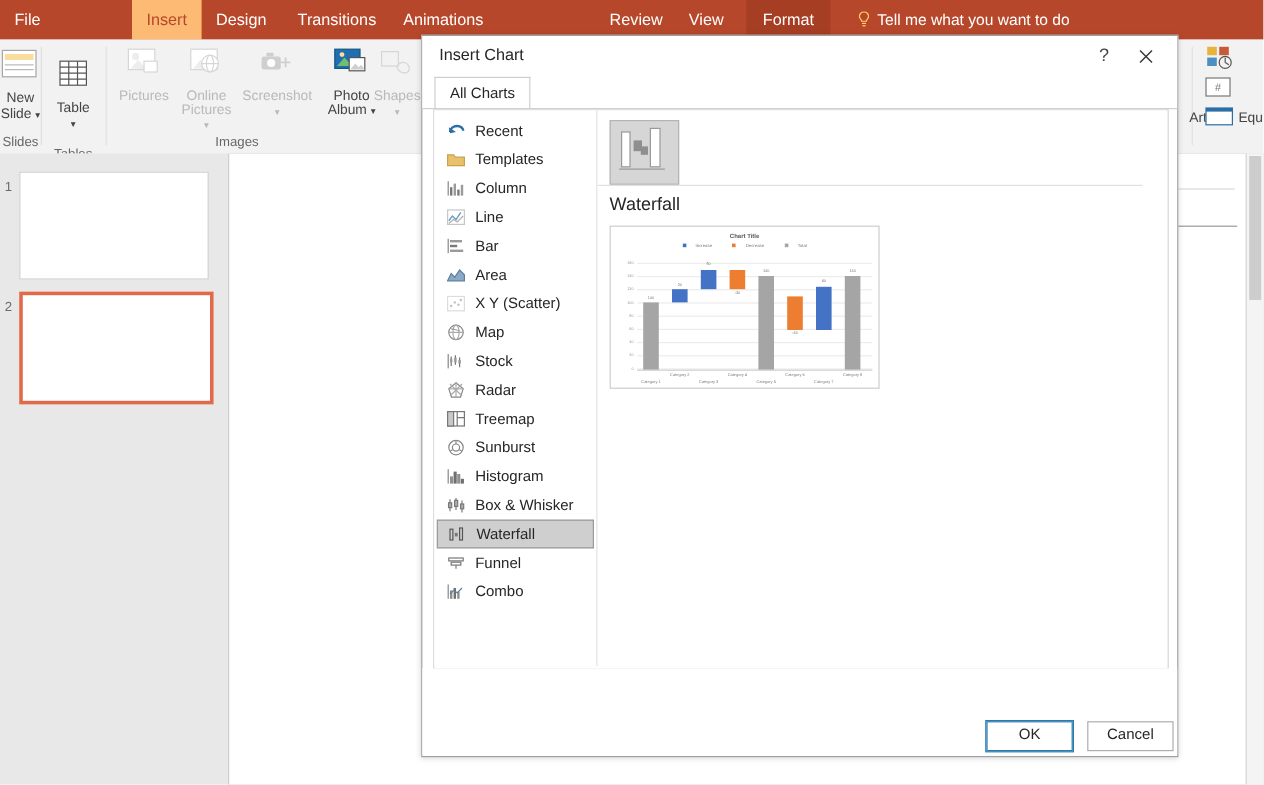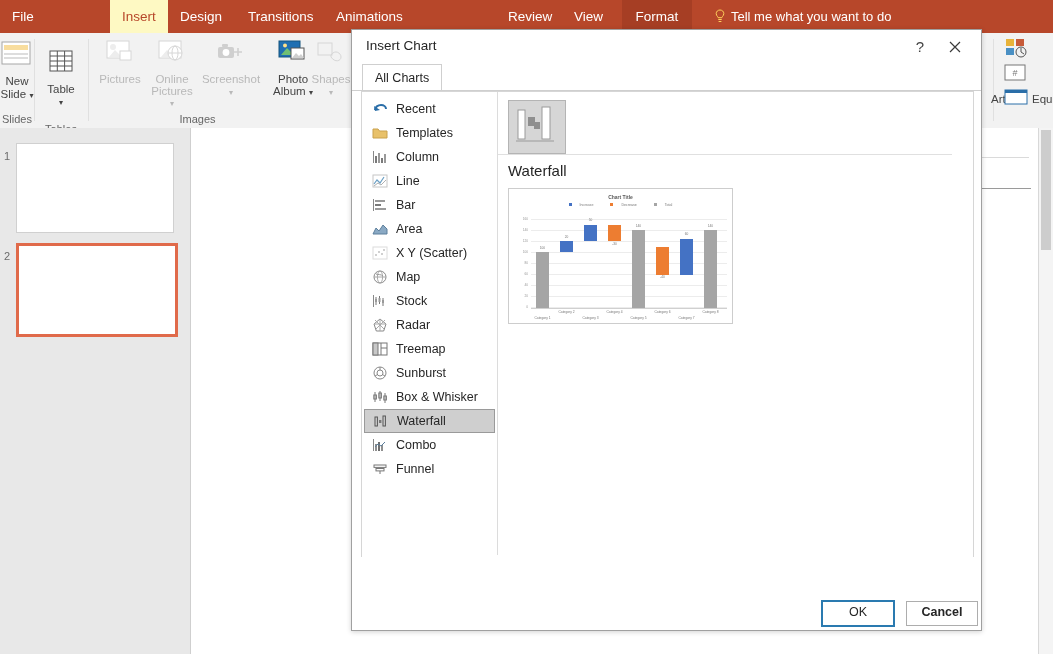--- a/index.html
+++ b/index.html
@@ -15,21 +15,21 @@
   #ribbon-tabs{
     position:absolute;left:0;top:0;width:1053px;height:33px;
     background:#b7472a;
   }
   .tab{
     position:absolute;top:0;height:33px;line-height:33px;
     color:#ffffff;font-size:13.5px;padding:0 12px;white-space:nowrap;
     cursor:default;
   }
   .tab.active{
-    background:#fef9c3;color:#b7472a;
+    background:#fdba74;color:#b7472a;
   }
   .tab.contextual{ background:#a63e24; }
   #tellme{
     position:absolute;top:0;height:33px;line-height:33px;color:#ffffff;
     font-size:13px;white-space:nowrap;
   }
   #bulb-icon{
     display:inline-block;width:12px;height:14px;vertical-align:-2px;margin-right:5px;
   }
 
@@ -479,20 +479,29 @@
       <div class="type-item">
         <span class="type-ico"><svg width="16" height="14" viewBox="0 0 16 14">
               <circle cx="8" cy="7" r="6" fill="none" stroke="#888"></circle>
               <circle cx="8" cy="7" r="3" fill="none" stroke="#888"></circle>
               <line x1="8" y1="1" x2="8" y2="4" stroke="#888"></line>
               <line x1="13" y1="10" x2="10.6" y2="8.6" stroke="#888"></line>
               <line x1="3" y1="10" x2="5.4" y2="8.6" stroke="#888"></line>
             </svg></span><span class="type-label">Sunburst</span>
       </div>
 
+      <div class="type-item">
+        <span class="type-ico"><svg width="16" height="14" viewBox="0 0 16 14">
+              <rect x="1" y="1" width="1" height="12" fill="#888"></rect>
+              <rect x="3" y="7" width="2.6" height="6" fill="#8f8f8f"></rect>
+              <rect x="6" y="3" width="2.6" height="10" fill="#6f6f6f"></rect>
+              <rect x="9" y="5" width="2.6" height="8" fill="#8f8f8f"></rect>
+              <rect x="12" y="9" width="2.6" height="4" fill="#6f6f6f"></rect>
+            </svg></span><span class="type-label">Histogram</span>
+      </div>
 
       <div class="type-item">
         <span class="type-ico"><svg width="16" height="14" viewBox="0 0 16 14">
               <line x1="3" y1="2" x2="3" y2="12" stroke="#777"></line>
               <rect x="1.8" y="5" width="2.6" height="4" fill="none" stroke="#777"></rect>
               <line x1="8" y1="1" x2="8" y2="11" stroke="#777"></line>
               <rect x="6.8" y="3" width="2.6" height="5" fill="none" stroke="#777"></rect>
               <line x1="13" y1="3" x2="13" y2="13" stroke="#777"></line>
               <rect x="11.8" y="6" width="2.6" height="4" fill="none" stroke="#777"></rect>
             </svg></span><span class="type-label">Box &amp; Whisker</span>
@@ -501,34 +510,34 @@
       <div class="type-item selected">
         <span class="type-ico"><svg width="16" height="14" viewBox="0 0 16 14">
               <rect x="2" y="3" width="2.4" height="9" fill="none" stroke="#555"></rect>
               <rect x="6" y="6" width="2.4" height="3" fill="#777"></rect>
               <rect x="10" y="2" width="2.4" height="10" fill="none" stroke="#555"></rect>
             </svg></span><span class="type-label">Waterfall</span>
       </div>
 
       <div class="type-item">
         <span class="type-ico"><svg width="16" height="14" viewBox="0 0 16 14">
+              <rect x="2" y="3" width="12" height="2.4" fill="none" stroke="#777"></rect>
+              <rect x="4" y="6.5" width="8" height="2.4" fill="none" stroke="#777"></rect>
+              <line x1="8" y1="9" x2="8" y2="12" stroke="#777"></line>
+            </svg></span><span class="type-label">Funnel</span>
+      </div>
+
+      <div class="type-item">
+        <span class="type-ico"><svg width="16" height="14" viewBox="0 0 16 14">
               <rect x="1" y="1" width="1" height="12" fill="#888"></rect>
               <rect x="3" y="6" width="2" height="7" fill="#8f8f8f"></rect>
               <rect x="6" y="4" width="2" height="9" fill="#6f6f6f"></rect>
               <rect x="9" y="7" width="2" height="6" fill="#8f8f8f"></rect>
               <path d="M3 9l3-3 3 2 4-4" stroke="#5d7f9c" fill="none"></path>
             </svg></span><span class="type-label">Combo</span>
-      </div>
-
-      <div class="type-item">
-        <span class="type-ico"><svg width="16" height="14" viewBox="0 0 16 14">
-              <rect x="2" y="3" width="12" height="2.4" fill="none" stroke="#777"></rect>
-              <rect x="4" y="6.5" width="8" height="2.4" fill="none" stroke="#777"></rect>
-              <line x1="8" y1="9" x2="8" y2="12" stroke="#777"></line>
-            </svg></span><span class="type-label">Funnel</span>
       </div>
     </div>
 
     <div id="preview-pane">
 
       <div id="subtype-strip">
         <div id="subtype-thumb">
           <svg width="54" height="50" viewBox="0 0 54 50">
             <rect x="2" y="2" width="50" height="46" fill="#d6d6d6"></rect>
             <rect x="9" y="9" width="7" height="29" fill="#ffffff" stroke="#9a9a9a"></rect>
@@ -604,15 +613,15 @@
         <div class="cp-xlabel" style="left:112px;top:127px;width:35px;">Category 5</div>
         <div class="cp-xlabel" style="left:136px;top:121px;width:35px;">Category 6</div>
         <div class="cp-xlabel" style="left:160px;top:127px;width:35px;">Category 7</div>
         <div class="cp-xlabel" style="left:184px;top:121px;width:35px;">Category 8</div>
       </div>
     </div>
   </div>
 
   <div id="dlg-buttons">
     <div class="dlg-btn primary" style="left:470px;">OK</div>
-    <div class="dlg-btn" style="left:554px;font-weight:bold;">Cancel</div>
+    <div class="dlg-btn" style="left:554px;">Cancel</div>
   </div>
 </div>
 
 </body></html>

